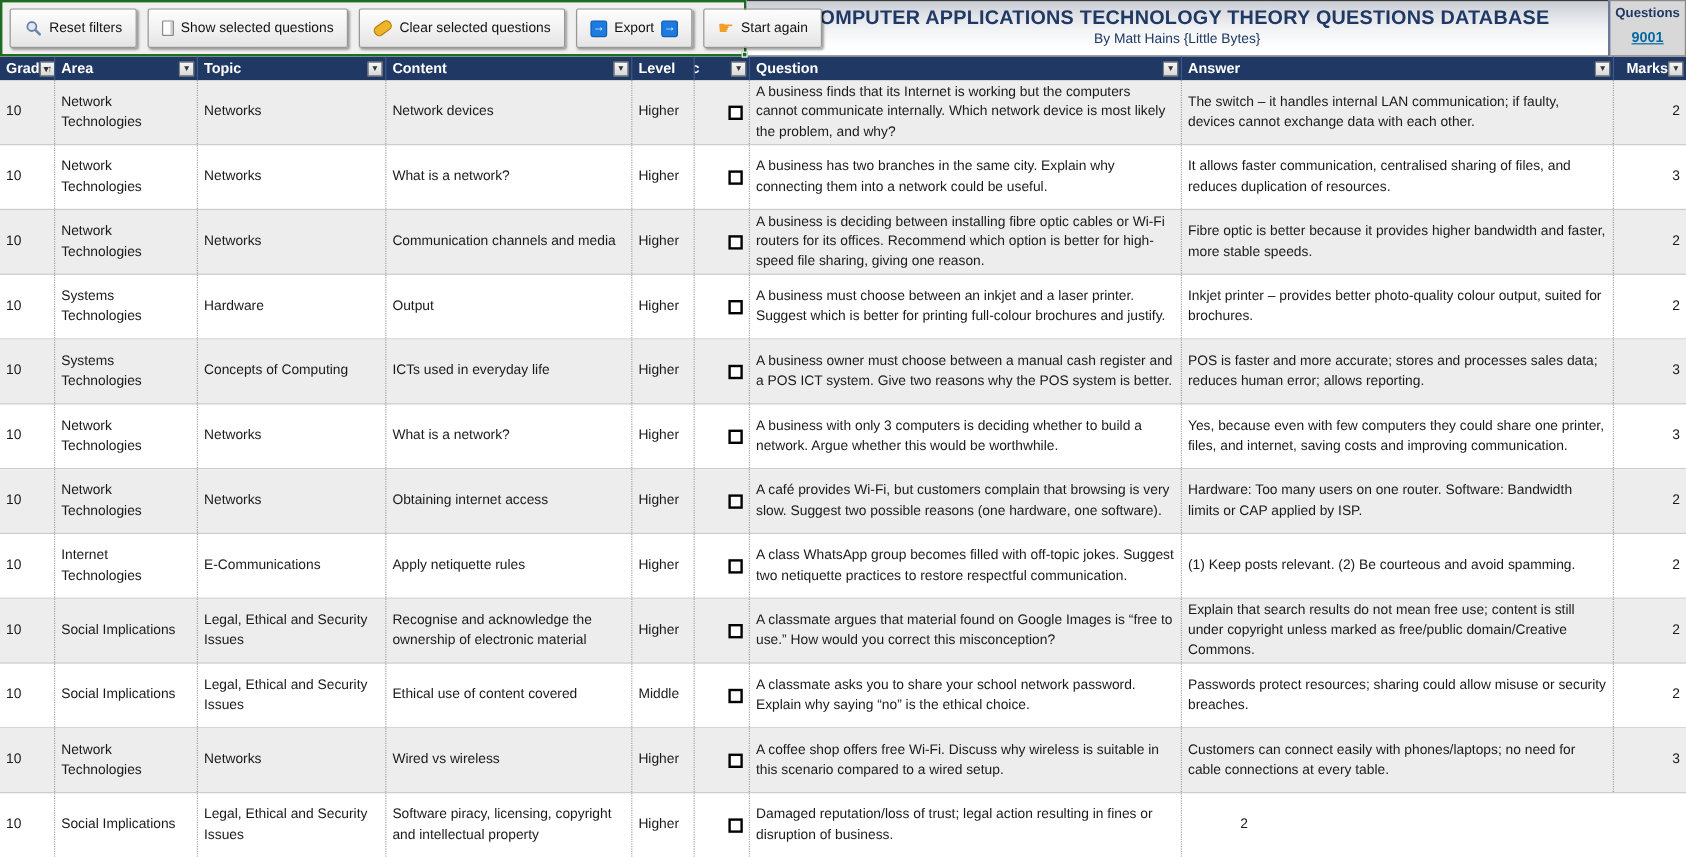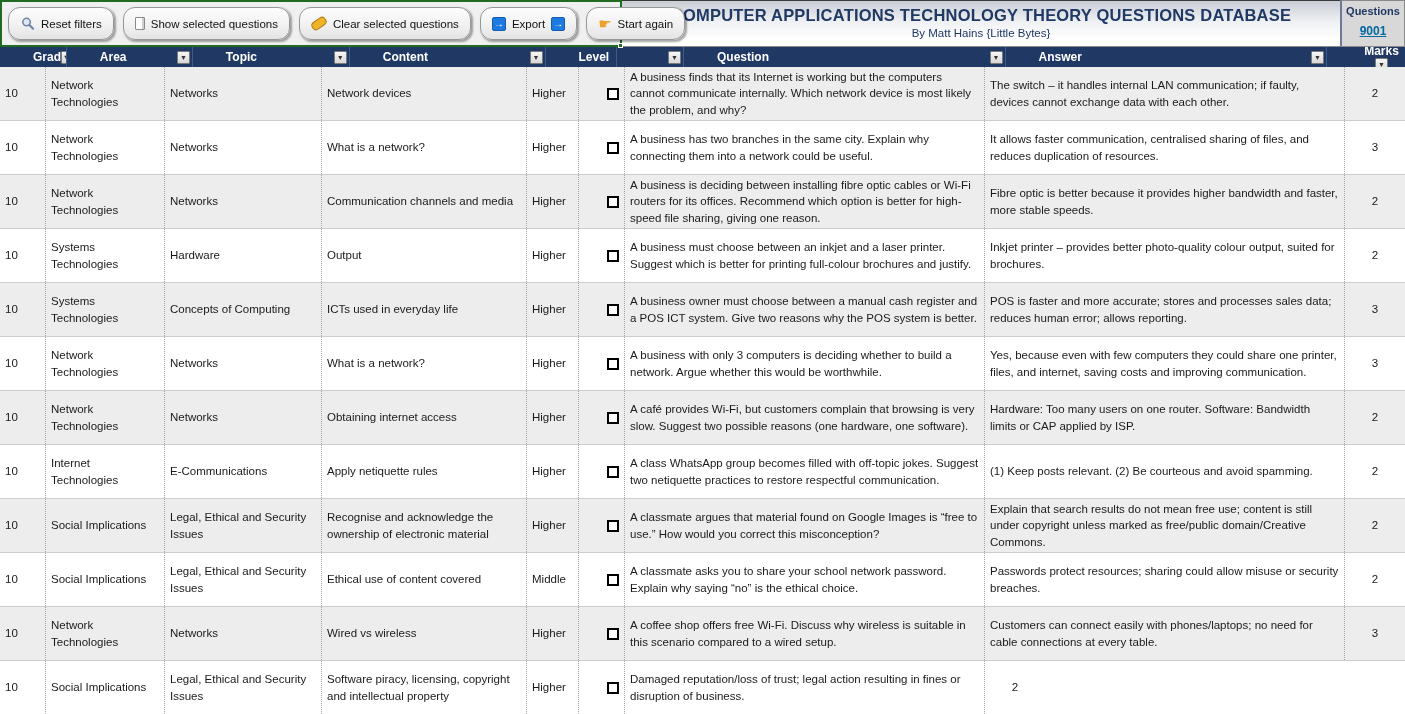--- a/index.html
+++ b/index.html
@@ -8,21 +8,21 @@
 
   
   .topbar { display:flex; height:47px; width:1405px; }
   .toolbar { position:relative; width:622px; height:47px; background:#f0f0f0;
              border:2px solid #1f6b21; display:flex; align-items:center;
              gap:9px; padding:0 6px; }
   .toolbar .handle { position:absolute; right:-3px; bottom:-3px; width:5px; height:5px;
                      background:#1f6b21; border:1px solid #fff; }
   .btn { display:flex; align-items:center; gap:6px; height:33px; padding:0 11px;
          background:linear-gradient(180deg,#fdfdfd 0%,#f1f1f1 55%,#e4e4e4 100%);
-         border:1px solid #979797; border-radius:12px; font-size:11.5px; color:#111;
+         border:1px solid #979797; border-radius:2px; font-size:11.5px; color:#111;
          box-shadow:1.5px 1.5px 2px rgba(0,0,0,.35); cursor:pointer; white-space:nowrap;
          font-family:"Liberation Sans", sans-serif; }
   .ic { display:inline-flex; align-items:center; justify-content:center; }
   .export-sq { width:14px; height:14px; background:#1d7ae0; border:1px solid #0f5cb0;
                color:#fff; font-size:10px; line-height:12px; text-align:center;
                display:inline-block; border-radius:2px; font-weight:bold; }
   .eraser { width:16px; height:9px; background:#f0b428; border:1px solid #b07c10;
             border-radius:4px; transform:rotate(-35deg); display:inline-block; }
   .formic { width:10px; height:13px; border:1.5px solid #8a8a8a; background:#fdfdfd;
             display:inline-block; border-radius:1px; box-shadow:inset -2px 0 0 #cfcfcf; }
@@ -37,34 +37,34 @@
   .questions-box { width:65px; height:47px; background:#d8d8d8; border:1px solid #8a8a8a;
                    border-left:2px solid #6b7a99; text-align:center; padding-top:4px; }
   .q-label { color:#1f3864; font-weight:bold; font-size:11px; }
   .q-count { color:#0369a1; font-weight:bold; font-size:12px; margin-top:7px;
              text-decoration:underline; cursor:pointer; }
 
   
   .thead { display:flex; width:1405px; height:20px; background:#1f3864; }
   .hcell { display:flex; align-items:center; justify-content:space-between;
            color:#fff; font-weight:bold; font-size:12px; padding:0 2px 0 5px;
-           border-right:1px solid #3c5a8c; overflow:hidden; white-space:nowrap;margin-left:28px; }
+           border-right:1px solid #3c5a8c; overflow:hidden; white-space:nowrap; }
   .dd { width:13px; height:13px; min-width:13px; background:linear-gradient(180deg,#f6f6f6,#d7d7d7);
         border:1px solid #7a7a7a; color:#333; font-size:7px; line-height:11px;
         text-align:center; cursor:pointer; border-radius:1px; }
   .dd.sorted { font-size:8px; letter-spacing:-1px; }
 
   .row { display:flex; width:1405px; height:54px; border-bottom:1px solid #cdcdcd; }
   .row.alt { background:#ededed; }
   .cell { border-right:1px dotted #a3a3a3; padding:2px 5px; display:flex;
           align-items:center; font-size:11.5px; color:#1a1a1a; line-height:16.5px;
           overflow:hidden; }
   .c0 { width:46px; }  .c1 { width:119px; } .c2 { width:157px; } .c3 { width:205px;gap:16px; }
   .c4 { width:52px;gap:35px; }  .c5 { width:46px; justify-content:flex-end;gap:26px; }
-  .c6 { width:360px;gap:18px; } .c7 { width:360px; } .c8 { width:60px; justify-content:center; border-right:none;flex-direction:column; }
+  .c6 { width:360px;gap:18px; } .c7 { width:360px; } .c8 { width:60px; justify-content:flex-end; border-right:none; }
   .checkbox { width:12px; height:12px; border:2px solid #000; background:#fff;
               display:inline-block; cursor:pointer; }
 </style>
 </head>
 <body>
 
 <div class="topbar">
   <div class="toolbar">
 
     <button class="btn">

